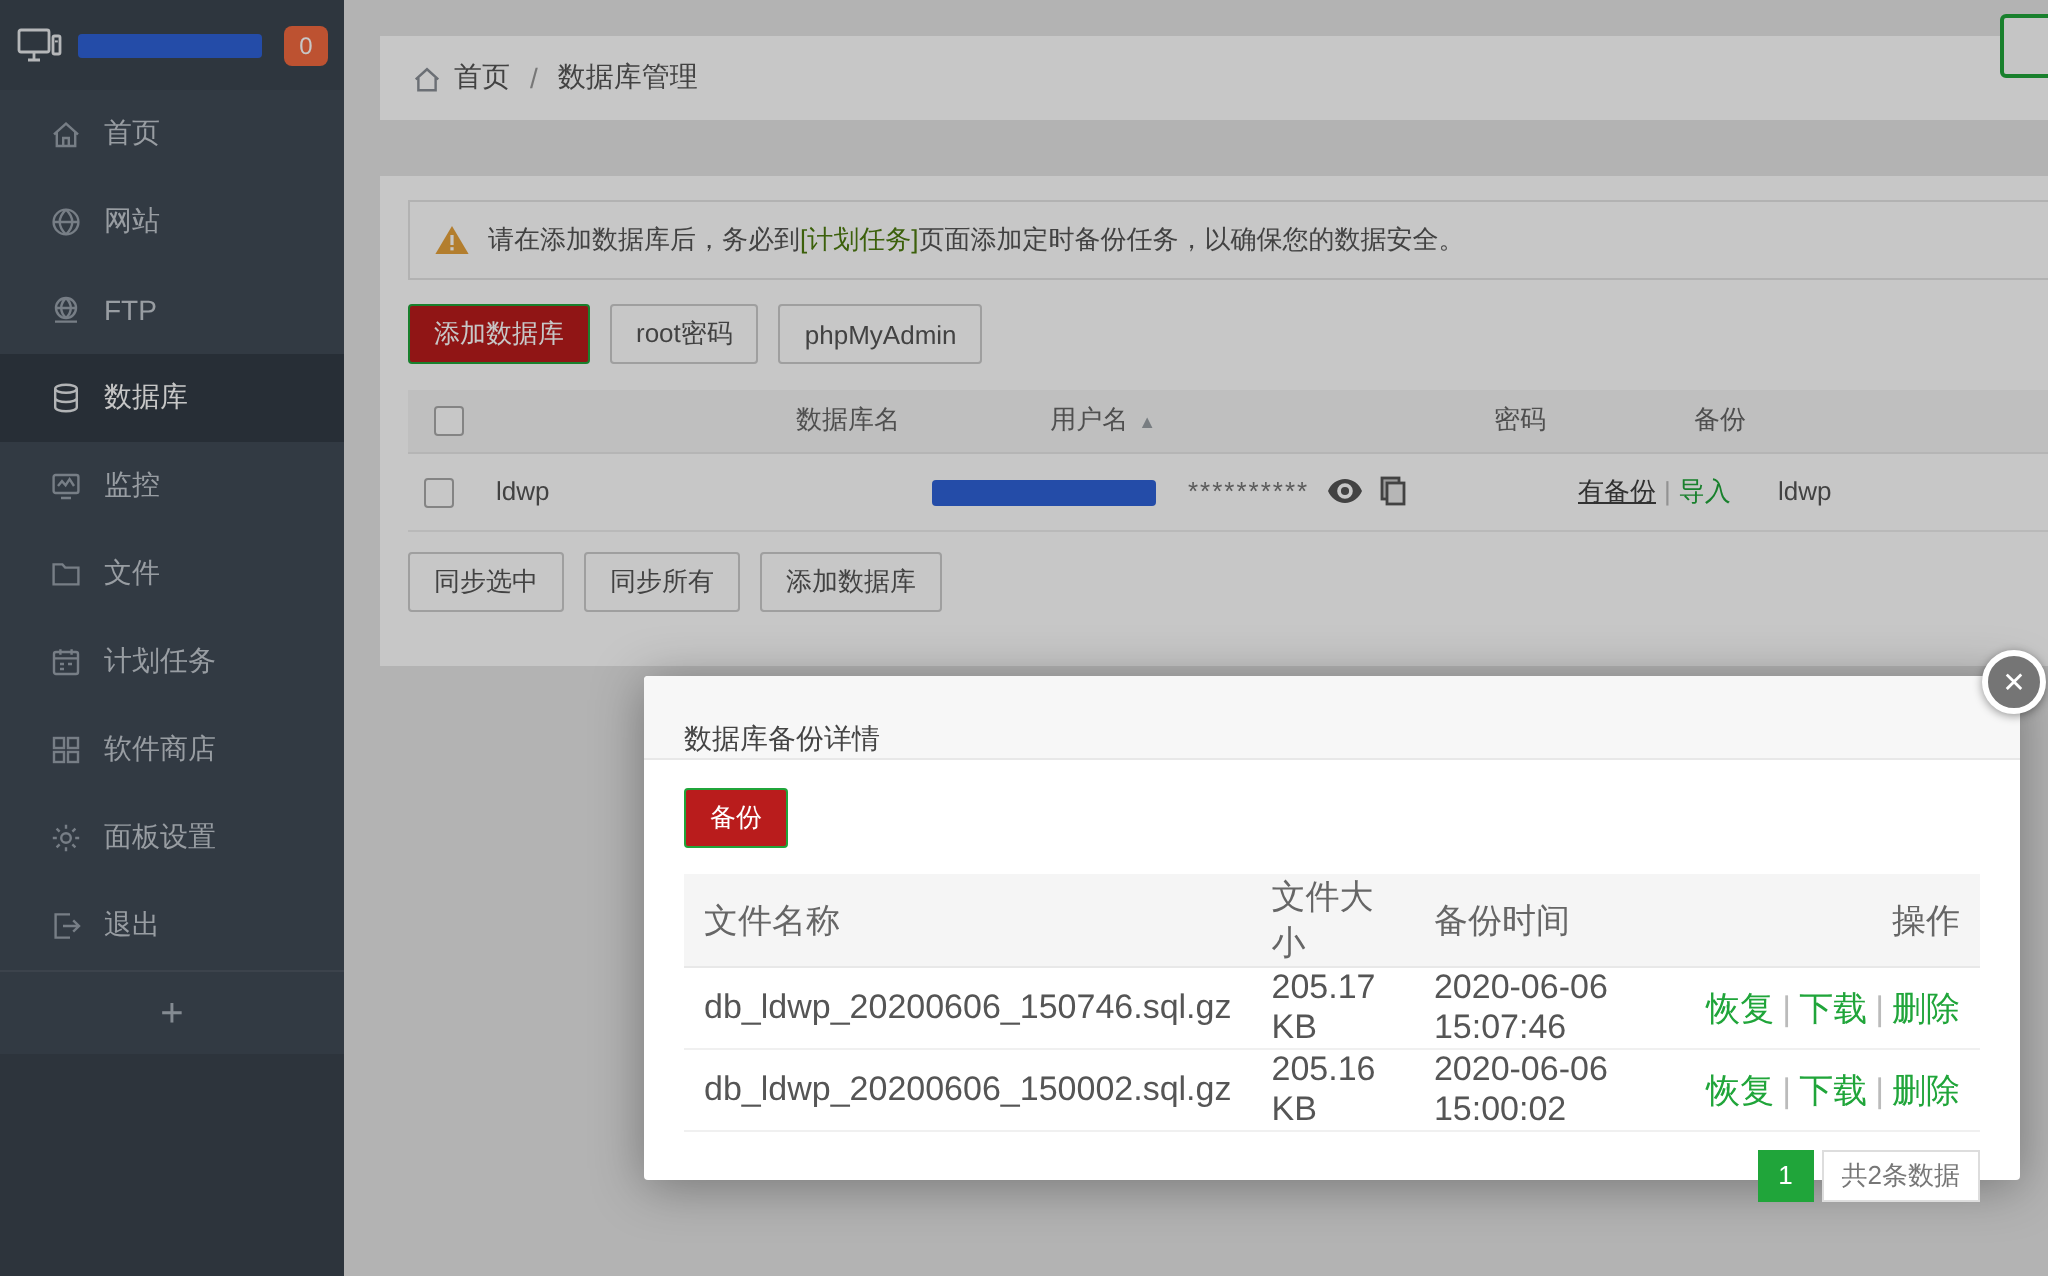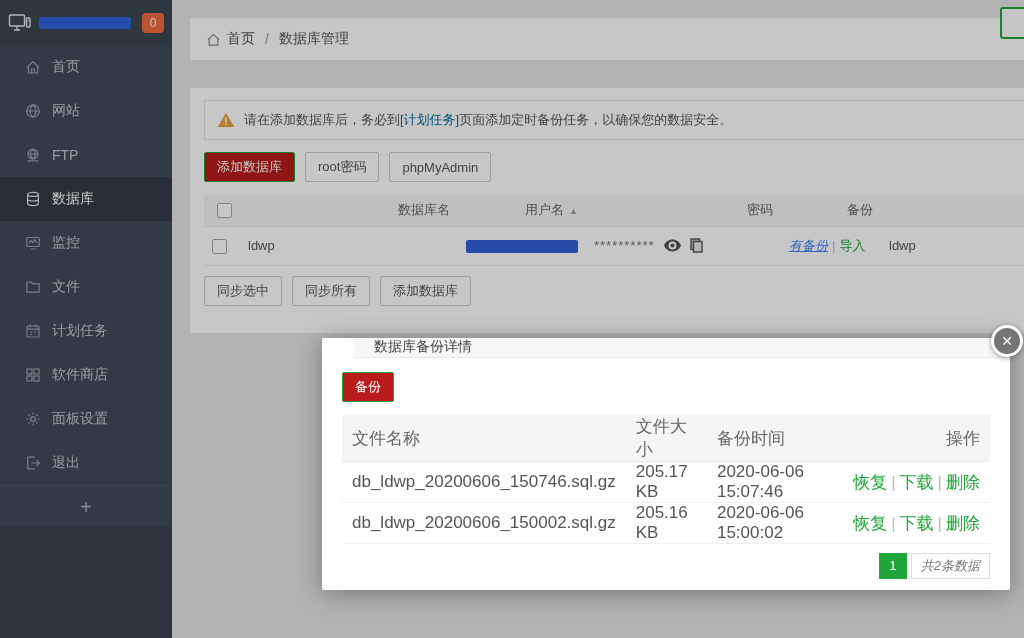--- a/index.html
+++ b/index.html
@@ -26,52 +26,52 @@
   
   .main { position:absolute; left:172px; top:0; width:940px; height:638px; }
   .crumb-bar { margin:18px 0 0 18px; width:1000px; height:42px; background:#fff; display:flex; align-items:center; padding:0 16px; gap:6px; color:#555; font-size:14px; }
   .crumb-bar svg { color:#8a8f96; }
   .crumb-link { cursor:pointer; }
   .crumb-sep { color:#999; margin:0 4px; }
   .stub-btn { position:absolute; left:828px; top:7px; width:34px; height:32px; background:#fdfdfd; border:2px solid #20a53a; border-radius:3px; }
 
   .panel { margin:28px 0 0 18px; width:1000px; height:245px; background:#fff; padding:12px 14px; }
   .alert { border:1px solid #e4e4e4; padding:10px 12px; display:flex; align-items:center; gap:9px; font-size:13px; color:#555; }
-  .alert a { color:#0369a1; text-decoration:none; cursor:pointer; }
+  .alert a { color:#4d7c0f; text-decoration:none; cursor:pointer; }
   .btn-row { margin-top:12px; display:flex; gap:10px; }
   .btn { height:30px; padding:0 12px; font-size:13px; border-radius:2px; cursor:pointer; border:1px solid #ccc; background:#fff; color:#555; }
   .btn-green { background:#b91c1c; border-color:#20a53a; color:#fff; }
 
   table { border-collapse:collapse; }
   .db-table { width:972px; margin-top:13px; font-size:13px; }
   .db-table th { background:#f5f5f5; color:#666; font-weight:normal; text-align:right; height:31px; padding:0 8px; border-bottom:1px solid #e8e8e8; }
   .db-table td { height:39px; padding:0 8px; border-bottom:1px solid #eee; color:#555; }
   .chk { display:inline-block; width:15px; height:15px; border:1px solid #aaa; border-radius:2px; background:#fff; vertical-align:middle; cursor:pointer; }
   .sort-caret { color:#9aa0a6; font-size:9px; margin-left:5px; }
   .user-censor { width:112px; height:13px; vertical-align:middle; }
   .pw-wrap { display:inline-flex; align-items:center; gap:9px; color:#777; letter-spacing:1px; }
   .pw-wrap svg { color:#555; cursor:pointer; }
-  .link-dark { color:#3b82f6; text-decoration:underline; cursor:pointer;font-style:italic; }
+  .link-dark { color:#404040; text-decoration:underline; cursor:pointer; }
   .link-green { color:#20a53a; text-decoration:none; cursor:pointer; }
   .sep { color:#bbb; margin:0 4px; }
   .note { color:#999; }
 
   
   .overlay { position:absolute; inset:0; background:rgba(0,0,0,0.22); z-index:50; }
   .modal { position:absolute; left:322px; top:338px; width:688px; height:252px; background:#fff; z-index:60; box-shadow:0 3px 26px rgba(0,0,0,0.35); border-radius:2px; }
-  .modal-header { height:20px; background:#f7f7f7; border-bottom:1px solid #e8e8e8; display:flex; align-items:flex-start; padding:0 20px; font-size:14px; color:#444; border-radius:2px 2px 0 0;margin-left:32px; }
+  .modal-header { height:42px; background:#f7f7f7; border-bottom:1px solid #e8e8e8; display:flex; align-items:flex-end; padding:0 20px; font-size:14px; color:#444; border-radius:2px 2px 0 0; }
   .modal-close { position:absolute; top:-13px; right:-13px; width:32px; height:32px; border-radius:50%; background:#757575; border:3px solid #fff; color:#fff; font-size:14px; line-height:26px; text-align:center; cursor:pointer; box-shadow:0 1px 5px rgba(0,0,0,0.4); padding:0; }
   .modal-body { padding:14px 20px 0 20px; }
   .bk-table { width:648px; margin-top:13px; font-size:17px; }
   .bk-table th { background:#f5f5f5; color:#666; font-weight:normal; text-align:left; height:31px; padding:0 10px; border-bottom:1px solid #e8e8e8; }
   .bk-table td { height:33px; padding:0 10px; border-bottom:1px solid #f0f0f0; color:#555; }
   .bk-table .ops, .bk-table th.ops { text-align:right; white-space:nowrap; }
   .pager { margin-top:9px; display:flex; justify-content:flex-end; gap:4px; }
   .page-num { width:28px; height:26px; line-height:26px; text-align:center; background:#20a53a; color:#fff; font-size:13px; cursor:pointer; }
-  .page-total { height:26px; line-height:24px; padding:0 9px; border:1px solid #ddd; background:#fff; color:#777; font-size:13px;font-style:italic; }
+  .page-total { height:26px; line-height:24px; padding:0 9px; border:1px solid #ddd; background:#fff; color:#777; font-size:13px; }
 
   .warn-tri { flex:0 0 auto; }
 </style>
 </head>
 <body>
 
 <div class="app">
 
   <aside class="sidebar">
     <div class="side-header">

